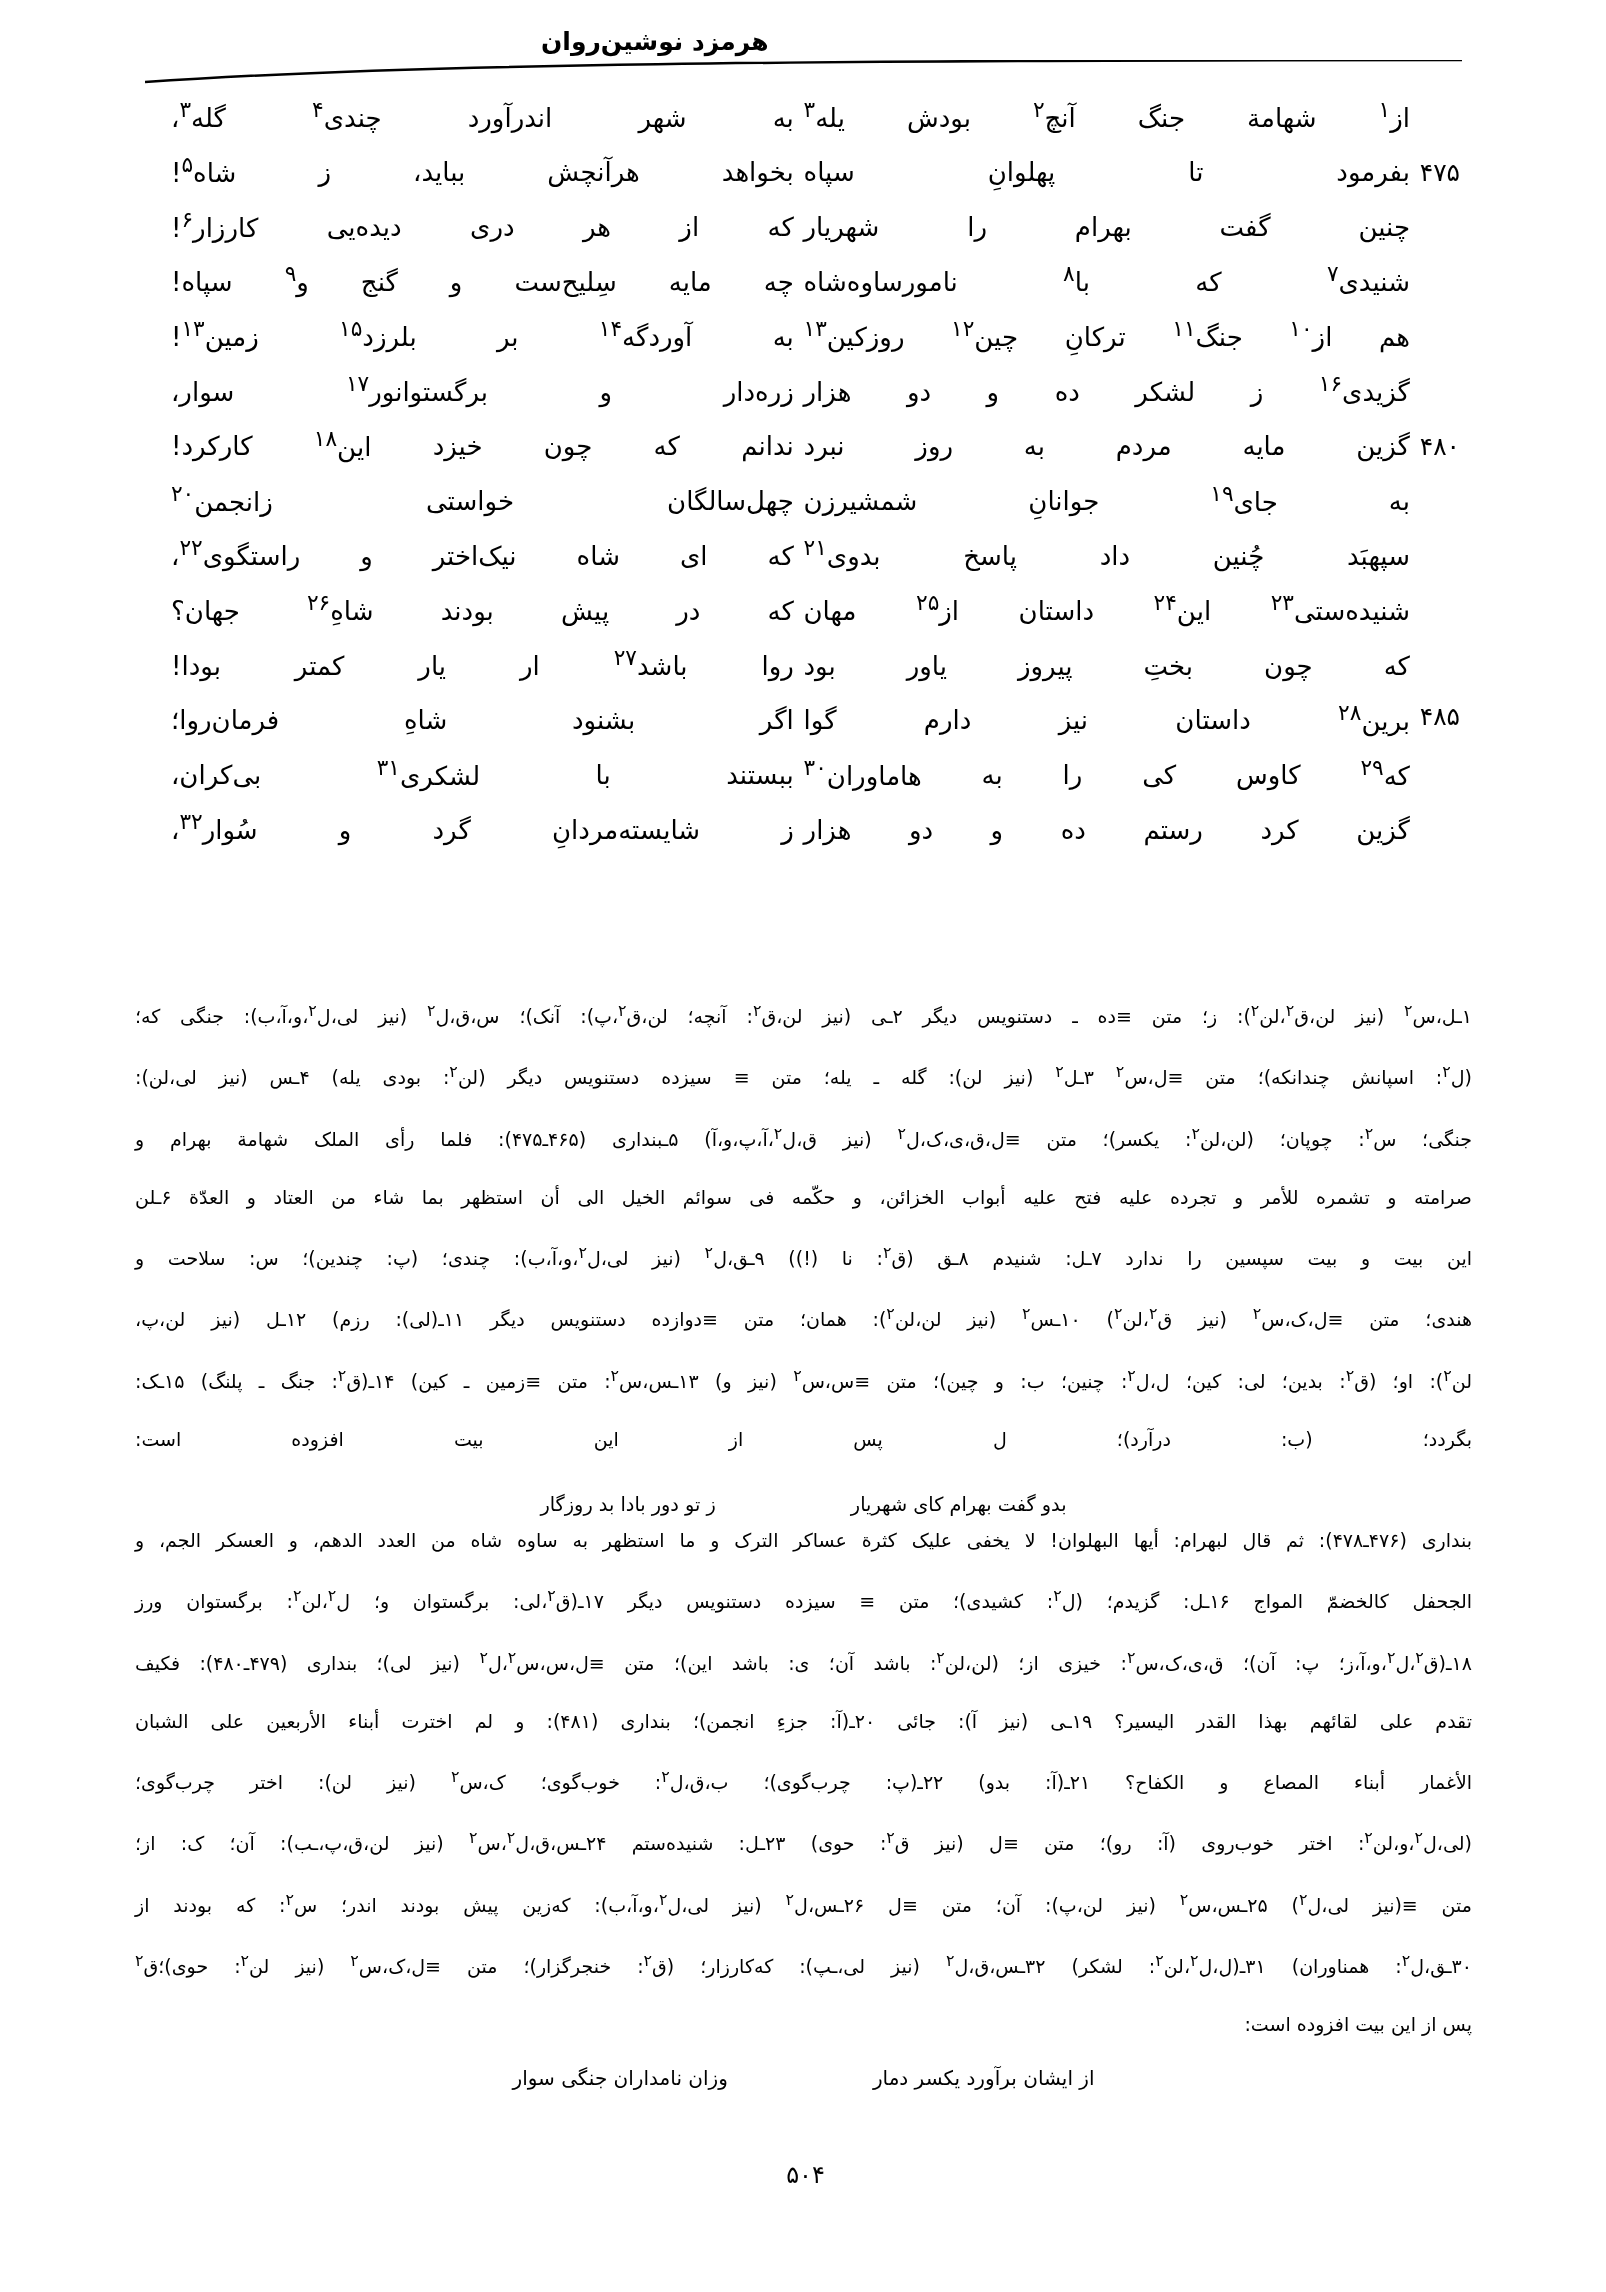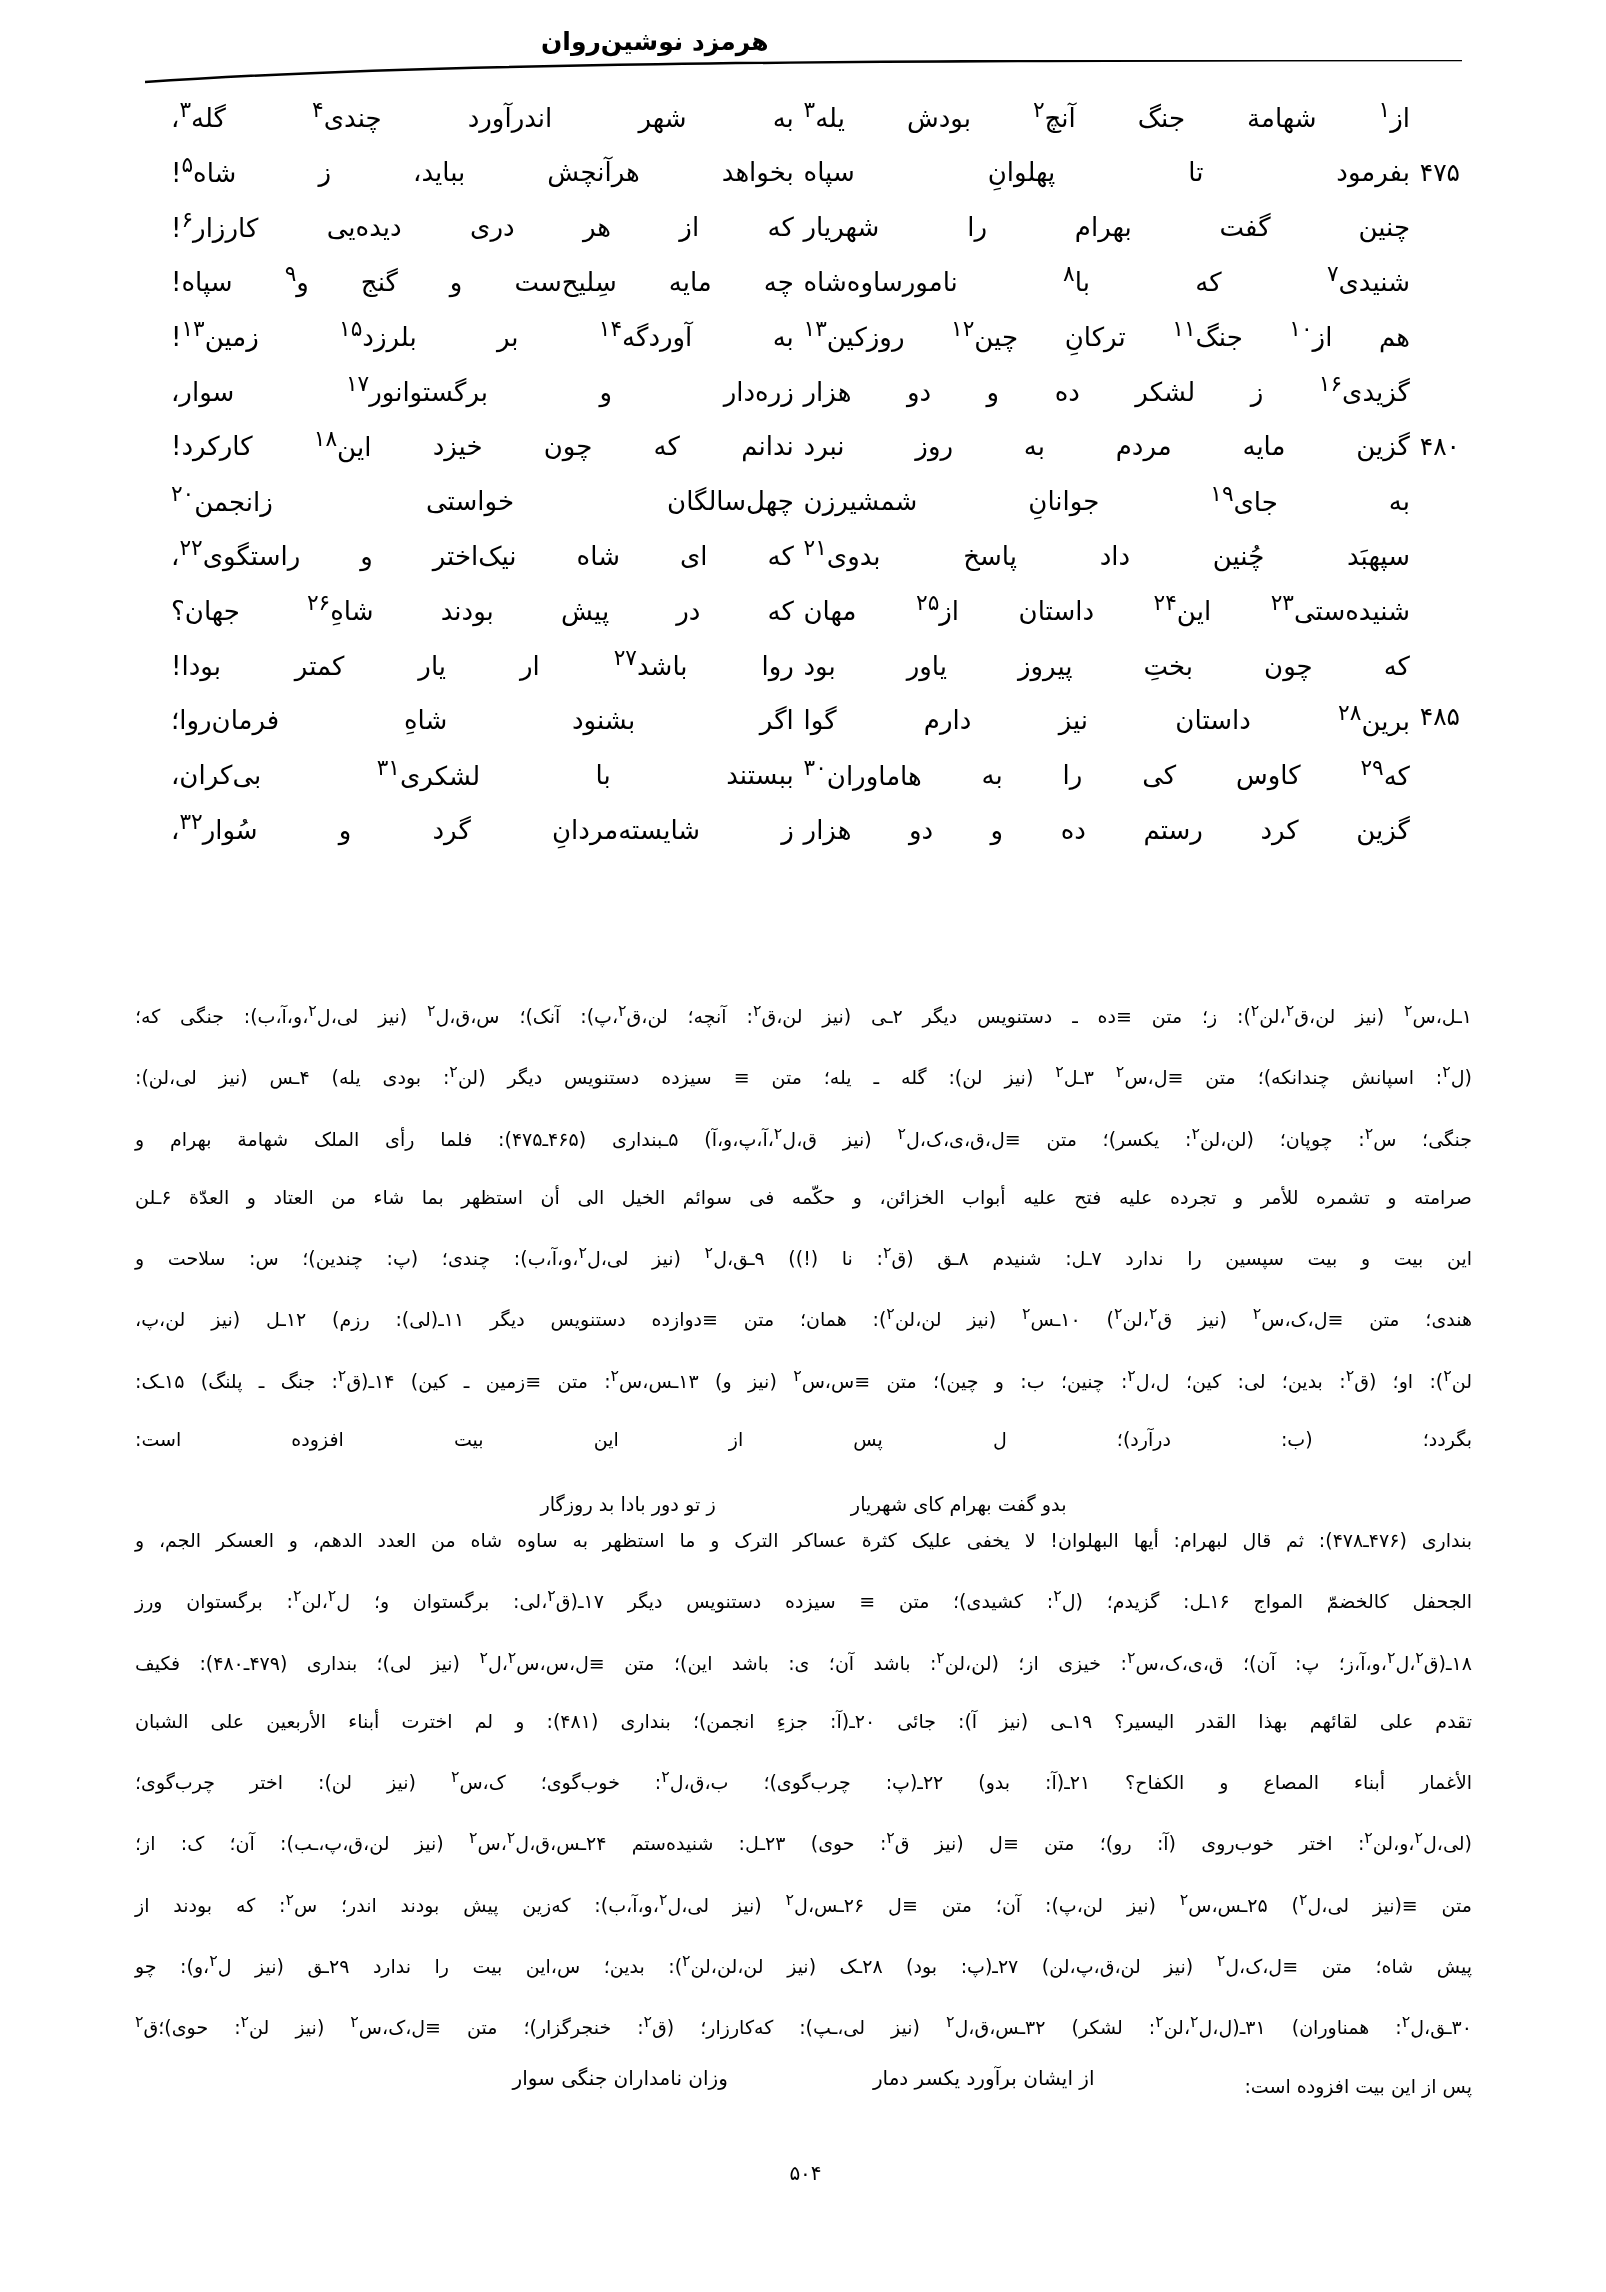--- a/index.html
+++ b/index.html
@@ -80,21 +80,21 @@
   .final-verse{
     position:absolute;top:2066px;right:135px;left:135px;
     display:flex;justify-content:center;gap:145px;
     font-size:20px;
   }
   .final-verse span{white-space:nowrap;}
 
   
   .folio{
     position:absolute;top:2161px;left:4px;right:0;
-    text-align:center;font-size:20px;letter-spacing:0px;
+    text-align:center;font-size:24px;letter-spacing:0px;
   }
 </style>
 </head>
 <body>
 
 <div class="page">
 
   <div class="header">
     <span class="ht">هرمزد نوشین‌روان</span>
   </div>
@@ -415,21 +415,20 @@
       <span>ز تو دور بادا بد روزگار</span>
     </div>
     <div>
         <p class="just">بنداری (۴۷۶ـ۴۷۸): ثم قال لبهرام: أیها البهلوان! لا یخفی علیک کثرة عساکر الترک و ما استظهر به ساوه شاه من العدد الدهم، و العسکر الجم، و</p>
         <p class="just">الجحفل کالخضمّ المواج   ۱۶ـل: گزیدم؛ (ل<sup>۲</sup>: کشیدی)؛ متن ≡ سیزده دستنویس دیگر   ۱۷ـ(ق<sup>۲</sup>،لی: برگستوان و؛ ل<sup>۲</sup>،لن<sup>۲</sup>: برگستوان ورز</p>
         <p class="just">۱۸ـ(ق<sup>۲</sup>،ل<sup>۲</sup>،و،آ،ز؛ پ: آن)؛ ق،ی،ک،س<sup>۲</sup>: خیزی از؛ (لن،لن<sup>۲</sup>: باشد آن؛ ی: باشد این)؛ متن ≡ل،س،س<sup>۲</sup>،ل<sup>۲</sup> (نیز لی)؛ بنداری (۴۷۹ـ۴۸۰): فکیف</p>
         <p class="just">تقدم علی لقائهم بهذا القدر الیسیر؟   ۱۹ـی (نیز آ): جائی   ۲۰ـ(آ: جزءِ انجمن)؛ بنداری (۴۸۱): و لم اخترت أبناء الأربعین علی الشبان</p>
         <p class="just">الأغمار أبناء المصاع و الکفاح؟   ۲۱ـ(آ: بدو)   ۲۲ـ(پ: چرب‌گوی)؛ ب،ق،ل<sup>۲</sup>: خوب‌گوی؛ ک،س<sup>۲</sup> (نیز لن): اختر چرب‌گوی؛</p>
         <p class="just">(لی،ل<sup>۲</sup>،و،لن<sup>۲</sup>: اختر خوب‌روی (آ: رو)؛ متن ≡ل (نیز ق<sup>۲</sup>: حوی)   ۲۳ـل: شنیده‌ستم   ۲۴ـس،ق،ل<sup>۲</sup>،س<sup>۲</sup> (نیز لن،ق،پ،ـب): آن؛ ک: از؛</p>
         <p class="just">متن ≡(نیز لی،ل<sup>۲</sup>)   ۲۵ـس،س<sup>۲</sup> (نیز لن،پ): آن؛ متن ≡ل   ۲۶ـس،ل<sup>۲</sup> (نیز لی،ل<sup>۲</sup>،و،آ،ب): که‌زین پیش بودند اندر؛ س<sup>۲</sup>: که بودند از</p>
-        <p class="just">پیش شاه؛ متن ≡ل،ک،ل<sup>۲</sup> (نیز لن،ق،پ،لن)   ۲۷ـ(پ: بود)   ۲۸ـک (نیز لن،لن،لن<sup>۲</sup>): بدین؛ س،این بیت را ندارد   ۲۹ـق (نیز ل<sup>۲</sup>،و): چو</p>
         <p class="just">۳۰ـق،ل<sup>۲</sup>: همناوران)   ۳۱ـ(ل،ل<sup>۲</sup>،لن<sup>۲</sup>: لشکر)   ۳۲ـس،ق،ل<sup>۲</sup> (نیز لی،ـپ): که‌کارزار؛ (ق<sup>۲</sup>: خنجرگزار)؛ متن ≡ل،ک،س<sup>۲</sup> (نیز لن<sup>۲</sup>: حوی)؛ق<sup>۲</sup></p>
       </div>
     <p class="app-lead">پس از این بیت افزوده است:</p>
   </div>
 
   <div class="final-verse">
     <span>از ایشان برآورد یکسر دمار</span>
     <span>وزان نامداران جنگی سوار</span>
   </div>
 

